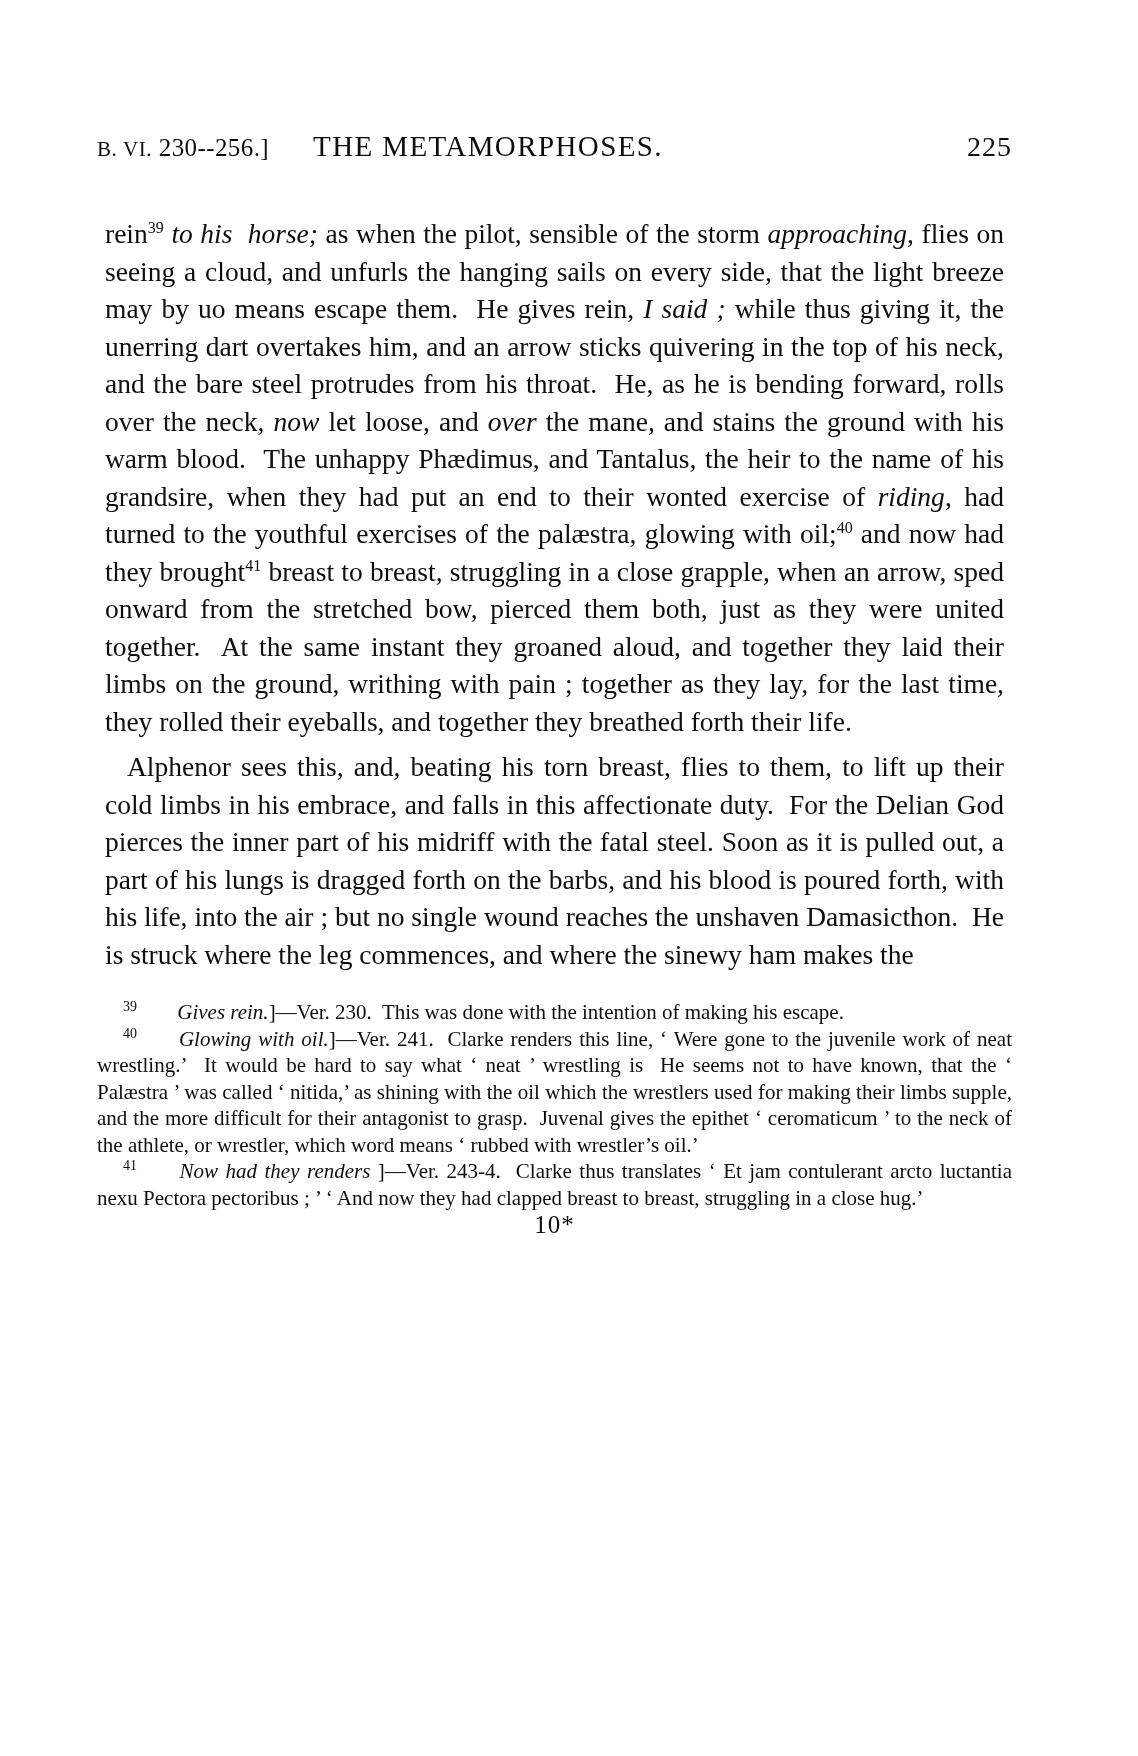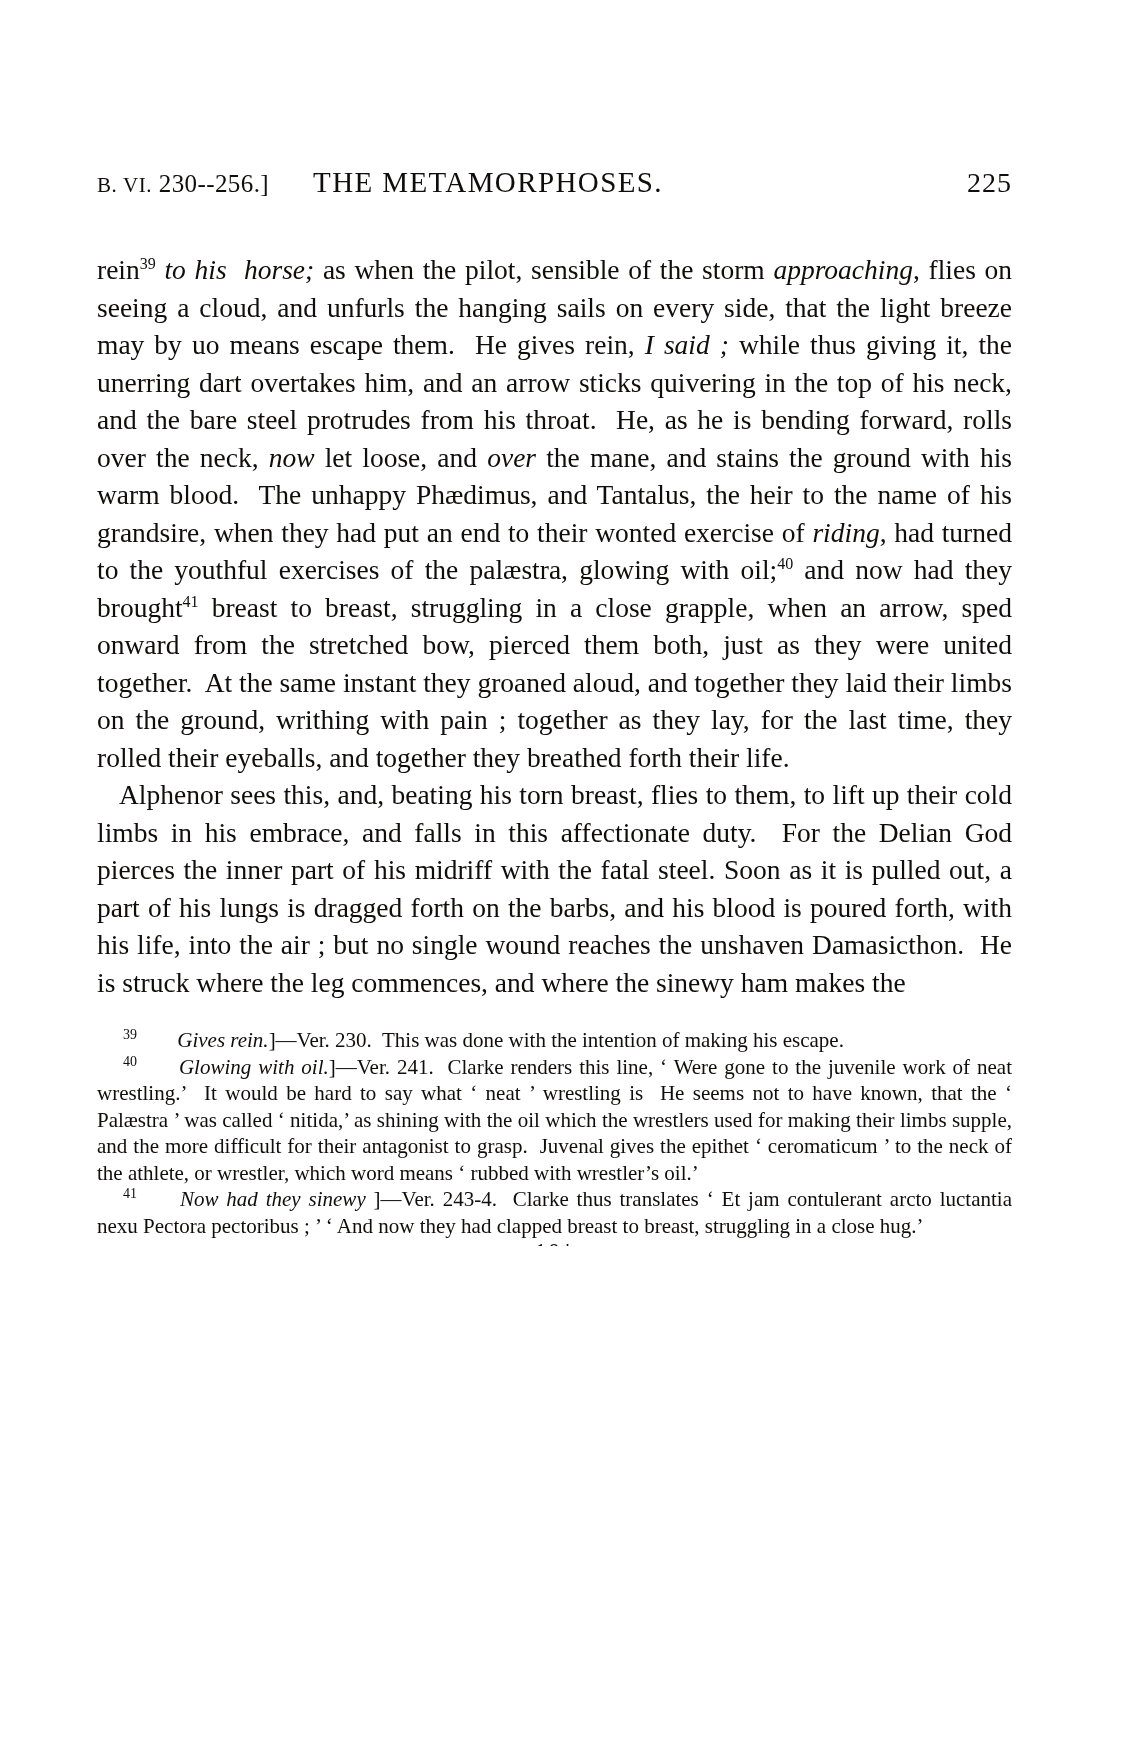--- a/index.html
+++ b/index.html
@@ -44,30 +44,29 @@
     font-size: 21px;
     letter-spacing: 0.6px;
   }
   .header .title {
     font-size: 29px;
     letter-spacing: 1.4px;
     white-space: nowrap;
     margin-left: 26px;
     margin-right: auto;
     padding-left: 18px;
-    margin-top: 36px;
   }
   .header .folio {
     font-size: 28px;
     letter-spacing: 1px;
     margin-left: 48px;
   }
   
   .body-text p {
-    margin: 0;
+    margin: 8px;
     font-size: 27.5px;
     line-height: 37.5px;
     text-align: justify;
     text-justify: inter-word;
     hyphens: manual;
   }
   .body-text p.indent {
     text-indent: 22px;
   }
   .body-text i {
@@ -119,19 +118,19 @@
     </div>
 
     <div class="body-text">
       <p>rein<sup>39</sup> <i>to his&nbsp; horse;</i> as when the pilot, sensible of the storm <i>approaching</i>, flies on seeing a cloud, and unfurls the hanging sails on every side, that the light breeze may by uo means escape them.&nbsp; He gives rein, <i>I said ;</i> while thus giving it, the unerring dart overtakes him, and an arrow sticks quivering in the top of his neck, and the bare steel protrudes from his throat.&nbsp; He, as he is bending forward, rolls over the neck, <i>now</i> let loose, and <i>over</i> the mane, and stains the ground with his warm blood.&nbsp; The unhappy Phædimus, and Tantalus, the heir to the name of his grandsire, when they had put an end to their wonted exercise of <i>riding</i>, had turned to the youthful exercises of the palæstra, glowing with oil;<sup>40</sup> and now had they brought<sup>41</sup> breast to breast, struggling in a close grapple, when an arrow, sped onward from the stretched bow, pierced them both, just as they were united together.&nbsp; At the same instant they groaned aloud, and together they laid their limbs on the ground, writhing with pain ; together as they lay, for the last time, they rolled their eyeballs, and together they breathed forth their life.</p>
       <p class="indent">Alphenor sees this, and, beating his torn breast, flies to them, to lift up their cold limbs in his embrace, and falls in this affectionate duty.&nbsp; For the Delian God pierces the inner part of his midriff with the fatal steel. Soon as it is pulled out, a part of his lungs is dragged forth on the barbs, and his blood is poured forth, with his life, into the air ; but no single wound reaches the unshaven Damasicthon.&nbsp; He is struck where the leg commences, and where the sinewy ham makes the</p>
     </div>
 
     <div class="notes">
       <p class="note-first"><sup>39</sup> <i>Gives rein.</i>]—Ver. 230.&nbsp; This was done with the intention of making his escape.</p>
       <p class="note-first"><sup>40</sup> <i>Glowing with oil.</i>]—Ver. 241.&nbsp; Clarke renders this line, ‘ Were gone to the juvenile work of neat wrestling.’&nbsp; It would be hard to say what ‘ neat ’ wrestling is&nbsp; He seems not to have known, that the ‘ Palæstra ’ was called ‘ nitida,’ as shining with the oil which the wrestlers used for making their limbs supple, and the more difficult for their antagonist to grasp.&nbsp; Juvenal gives the epithet ‘ ceromaticum ’ to the neck of the athlete, or wrestler, which word means ‘ rubbed with wrestler’s oil.’</p>
-      <p class="note-first"><sup>41</sup> <i>Now had they sinewy</i> ]—Ver. 243-4.&nbsp; Clarke thus translates ‘ Et jam contulerant arcto luctantia nexu Pectora pectoribus ; ’ ‘ And now they had clapped breast to breast, struggling in a close hug.’</p>
+      <p class="note-first"><sup>41</sup> <i>Now had they renders</i> ]—Ver. 243-4.&nbsp; Clarke thus translates ‘ Et jam contulerant arcto luctantia nexu Pectora pectoribus ; ’ ‘ And now they had clapped breast to breast, struggling in a close hug.’</p>
     </div>
 
     <div class="signature">10*</div>
 
   </div>
 </div>
 
 </body></html>

